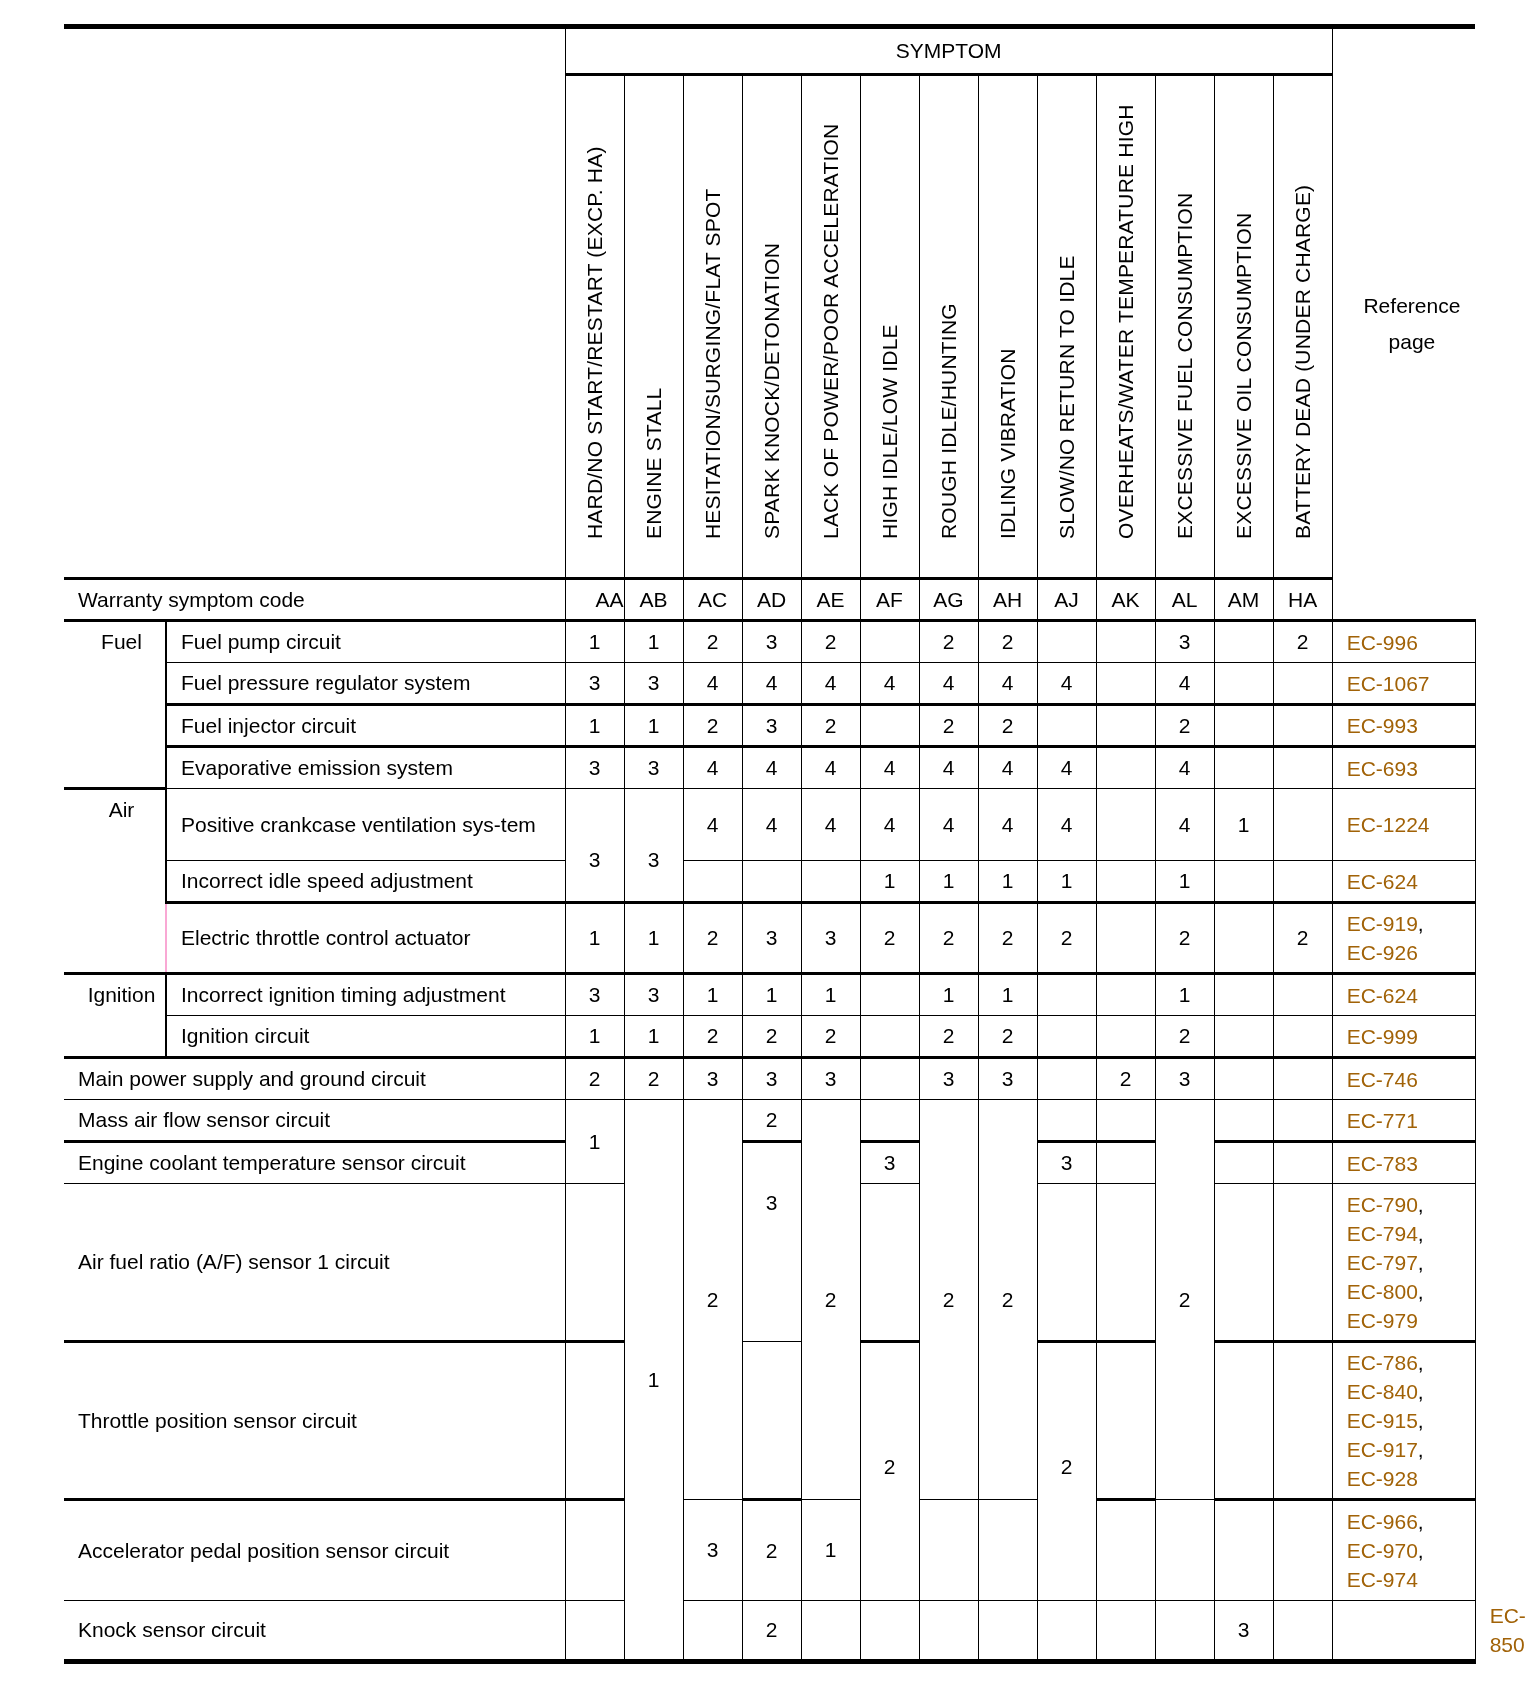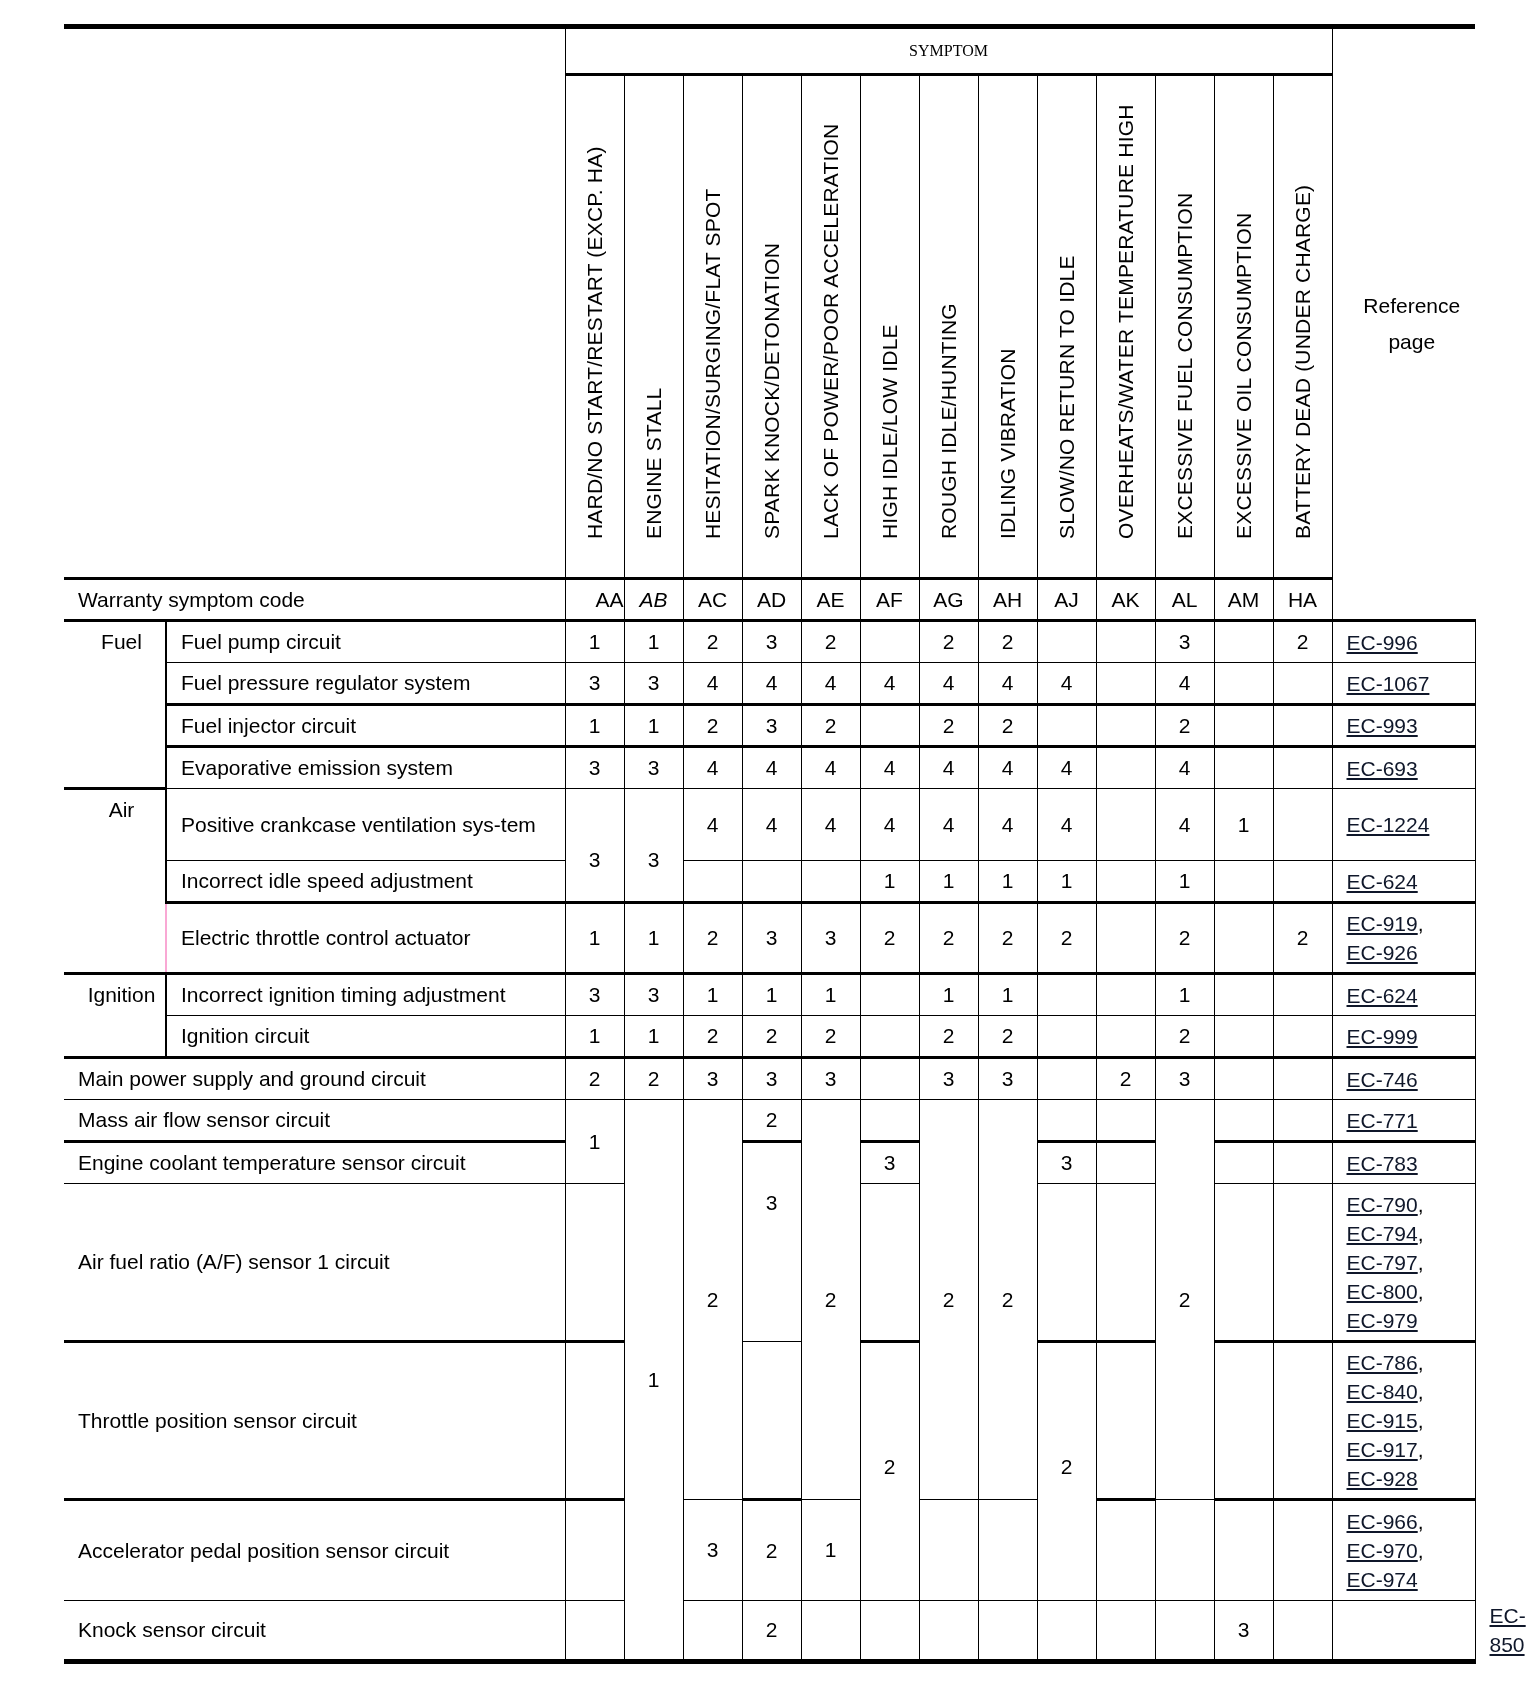--- a/index.html
+++ b/index.html
@@ -11,29 +11,29 @@
     width: 1411px;
     border-top: 5px solid #000; border-bottom: 5px solid #000;
     font-size: 21px;
   }
   table.diag td { border: 1px solid #000; padding: 0; vertical-align: middle; }
   table.diag td.thick-b { border-bottom: 3px solid #000; }
   .noleft { border-left: none !important; }
   .c { text-align: center; }
   .lbl { padding-left: 14px !important; text-align: left; }
   .cat { padding-left: 14px !important; text-align: center; vertical-align: top !important; padding-top: 8px !important; }
-  .symptom-title { text-align: center; font-size: 16px; height: 44px; font-family: Liberation Serif, serif; }
+  .symptom-title { text-align: center; font-size: 21px; height: 44px; }
   .vhead { height: 501px; position: relative; vertical-align: bottom !important; }
   .vhead span {
     position: absolute; left: 50%; bottom: 14px;
     transform-origin: 0 0; transform: rotate(-90deg) translate(0, -50%);
     white-space: nowrap; font-size: 21px; letter-spacing: 0.2px;
   }
   .ref { padding-left: 14px !important; text-align: left; font-size: 21px; line-height: 29px; }
-  .ref a { color: #0f172a; text-decoration: underline; text-decoration-thickness: 2px; text-underline-offset: 2px; }
+  .ref a { color: #a16207; text-decoration-thickness: 2px; text-underline-offset: 2px; }
   .refhead { padding-left: 16px !important; text-align: center; vertical-align: middle !important; line-height: 36px; border-bottom: none !important; }
   .topleft { border-left: none !important; border-top: none !important; }
   .r43 { height: 42px; }
 </style>
 </head>
 <body>
 
 <table class="diag">
   <colgroup>
     <col style="width:102px">
@@ -101,21 +101,21 @@
           <span>EXCESSIVE OIL CONSUMPTION</span>
         </td>
         <td class="vhead thick-b">
           <span>BATTERY DEAD (UNDER CHARGE)</span>
         </td>
       </tr>
 
   <tr id="code-row" class="r43">
     <td colspan="2" class="lbl thick-b" style="border-top:2px solid #000;border-left:none">Warranty symptom code</td>
   <td class="c thick-b" style="border-top: 2px solid rgb(0, 0, 0); text-align: right;">AA</td>
-        <td class="c thick-b" style="border-top: 2px solid rgb(0, 0, 0); font-style: italic;">AB</td>
+        <td class="c thick-b" style="border-top: 2px solid rgb(0, 0, 0);">AB</td>
         <td class="c thick-b" style="border-top: 2px solid rgb(0, 0, 0);">AC</td>
         <td class="c thick-b" style="border-top: 2px solid rgb(0, 0, 0);">AD</td>
         <td class="c thick-b" style="border-top: 2px solid rgb(0, 0, 0);">AE</td>
         <td class="c thick-b" style="border-top: 2px solid rgb(0, 0, 0);">AF</td>
         <td class="c thick-b" style="border-top: 2px solid rgb(0, 0, 0);">AG</td>
         <td class="c thick-b" style="border-top: 2px solid rgb(0, 0, 0);">AH</td>
         <td class="c thick-b" style="border-top: 2px solid rgb(0, 0, 0);">AJ</td>
         <td class="c thick-b" style="border-top: 2px solid rgb(0, 0, 0);">AK</td>
         <td class="c thick-b" style="border-top: 2px solid rgb(0, 0, 0);">AL</td>
         <td class="c thick-b" style="border-top: 2px solid rgb(0, 0, 0); margin-left: 41px;">AM</td>

